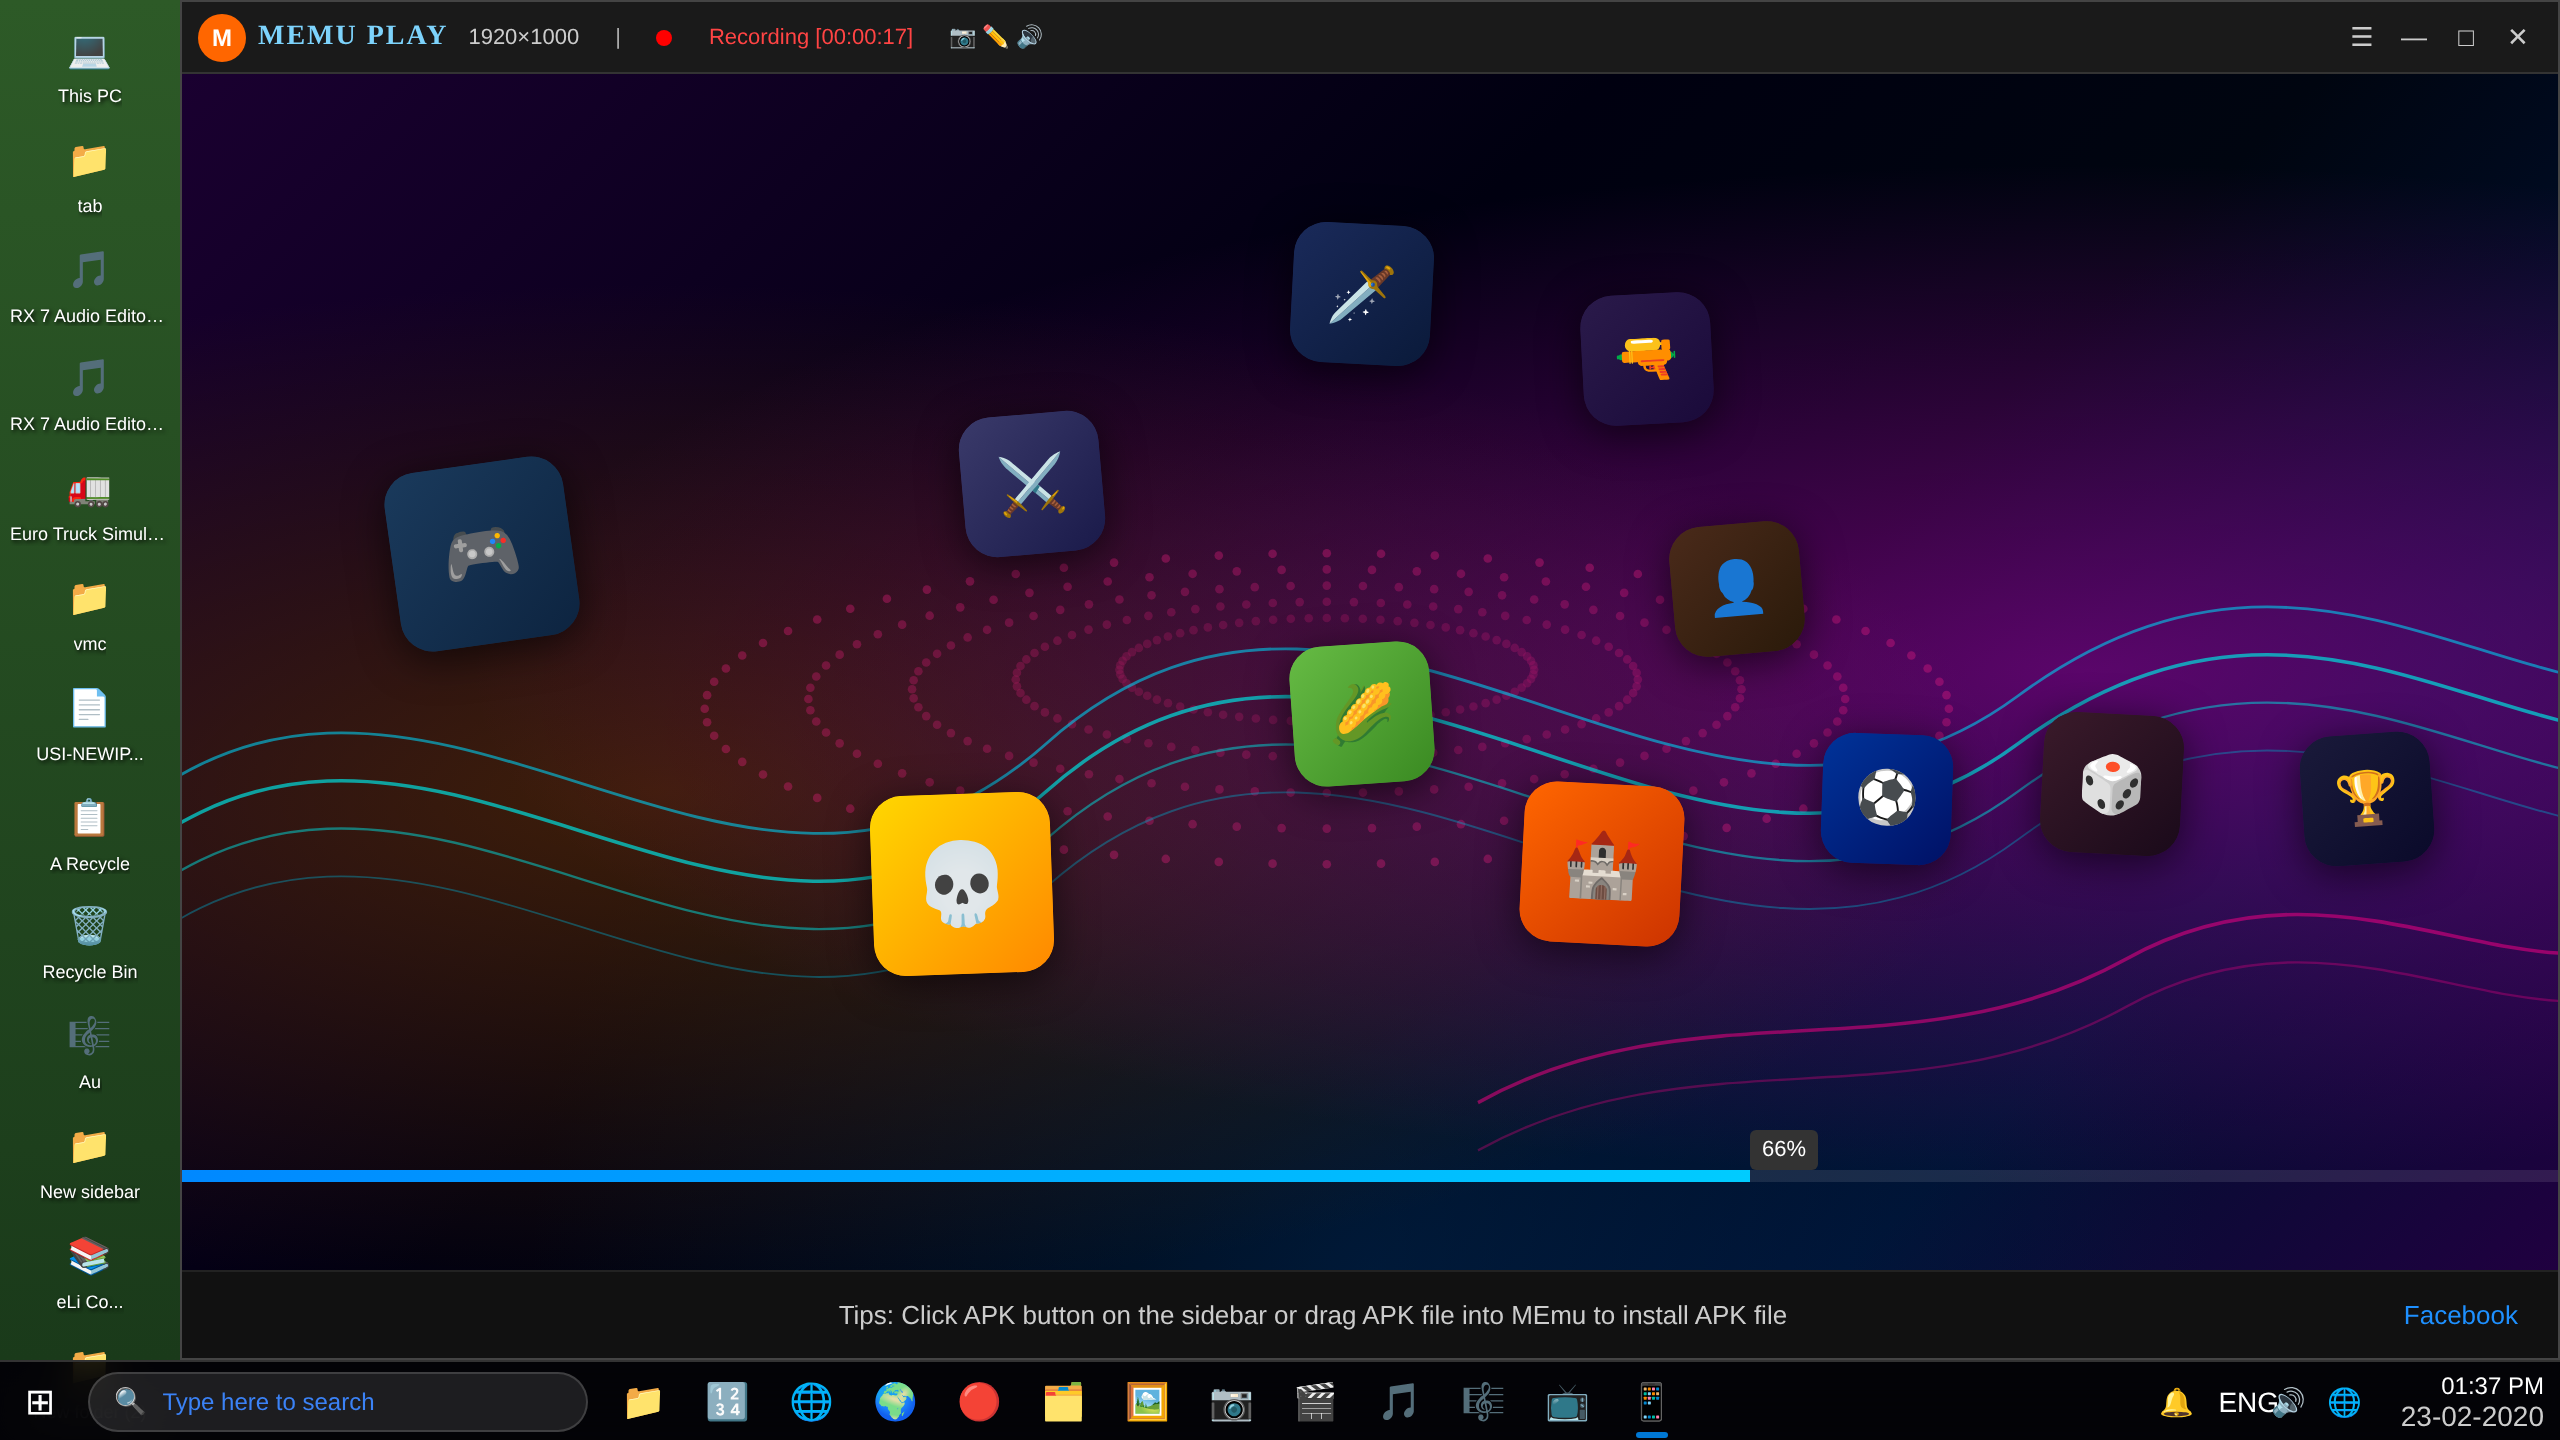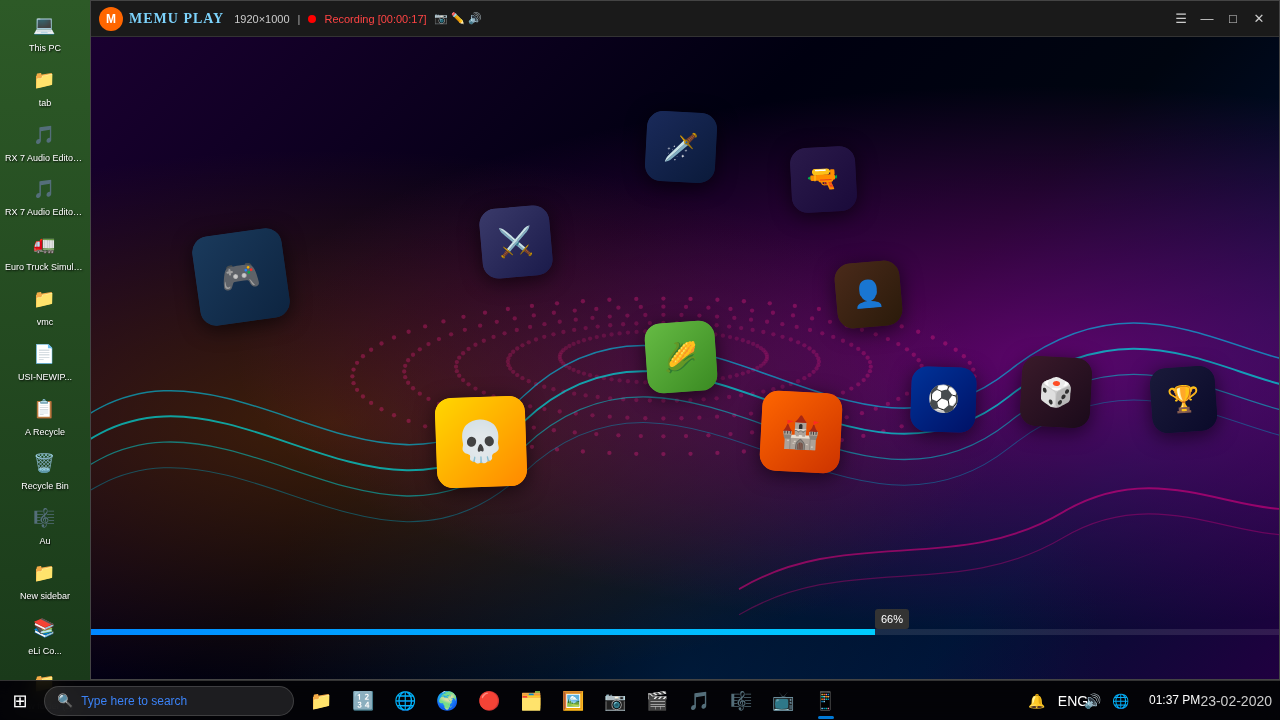--- a/index.html
+++ b/index.html
@@ -92,21 +92,21 @@
       color: #7dd3fc;
       letter-spacing: 1px;
       font-family: Liberation Serif, serif;
     }
 
     .memu-title-spacer { flex: 1; }
 
     .memu-recording {
       display: flex;
       align-items: center;
-      gap: 8px;
+      gap: 18px;
       color: #aaa;
       font-size: 11px;
     }
     .memu-recording .res { color: #ccc; }
     .recording-dot {
       width: 8px; height: 8px;
       background: #f00;
       border-radius: 50%;
     }
     .recording-text { color: #ff4444; }
@@ -365,20 +365,22 @@
     .taskbar-sys-icon {
       width: 24px; height: 24px;
       display: flex; align-items: center; justify-content: center;
       font-size: 14px;
       color: #ccc;
       cursor: pointer;
     }
 
     .taskbar-clock {
       display: flex;
+      flex-direction: column;
+      align-items: flex-end;
       padding: 0 8px;
       cursor: pointer;
     }
     .clock-time { font-size: 12px; color: #fff; }
     .clock-date { font-size: 14px; color: #ccc; }
 
     
     .dots-svg {
       position: absolute;
       top: 0; left: 0;
@@ -914,20 +916,24 @@
     </div>
 
     <div class="progress-label">66%</div>
 
     <div class="progress-container">
       <div class="progress-bar" style="width: 66%" id="progress-fill"></div>
     </div>
 
   </div>
 
+  <div class="memu-tips">
+    <span class="tips-text">Tips: Click APK button on the sidebar or drag APK file into MEmu to install APK file</span>
+    <a class="tips-link" href="#">Facebook</a>
+  </div>
 
 </div>
 
 <div class="taskbar">
 
   <div class="taskbar-start">
     <span>⊞</span>
   </div>
 
   <div class="taskbar-search">

